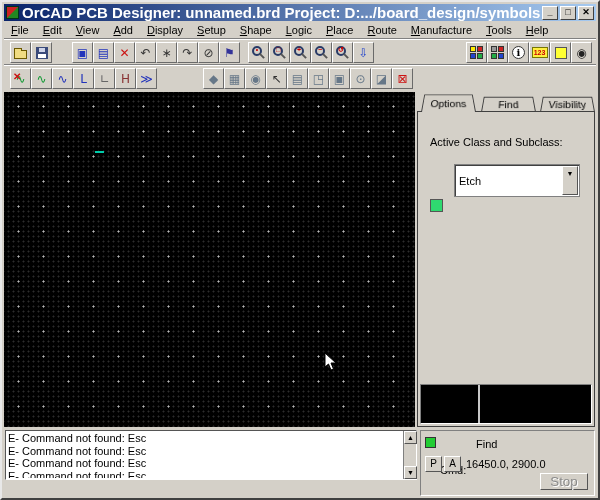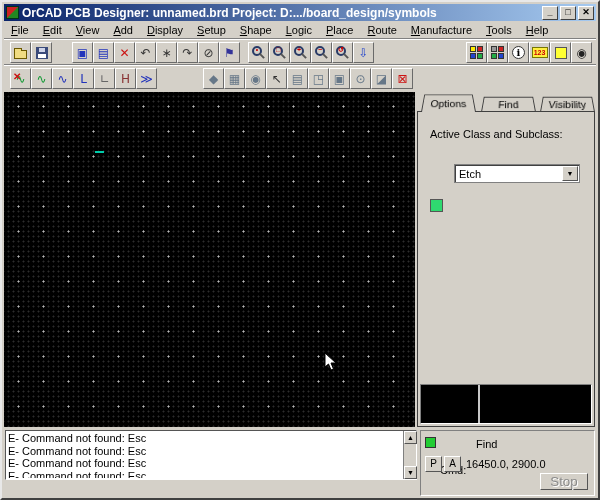--- a/index.html
+++ b/index.html
@@ -6,21 +6,21 @@
   html,body { width:600px; height:500px; overflow:hidden; }
   body { font-family:"Liberation Sans", sans-serif; font-size:11px; color:#000; }
   .win { position:relative; width:600px; height:500px; background:#d4d0c8;
          border:2px solid; border-color:#e8e8e8 #404040 #404040 #e8e8e8; }
 
   
   .titlebar { position:absolute; left:2px; top:2px; right:2px; height:17px;
               display:flex; align-items:center; padding:0 2px; color:#fff; font-weight:bold; }
   .appicon { width:13px; height:13px; margin-right:3px; flex:0 0 auto;
              background:linear-gradient(135deg,#cc2222 48%,#228822 52%); border:1px solid #00331a; }
-  .title-text { flex:1; white-space:nowrap; overflow:hidden; font-size:12px; }
+  .title-text { flex:1; white-space:nowrap; overflow:hidden; font-size:15px; }
   .winbtn { width:16px; height:14px; margin-left:2px; flex:0 0 auto; background:#d4d0c8;
             border:1px solid; border-color:#fff #404040 #404040 #fff; font-size:9px; line-height:11px;
             text-align:center; font-weight:bold; color:#000; font-family:"Liberation Sans",sans-serif; }
 
   
   .menubar { position:absolute; left:2px; top:20px; right:2px; height:16px;
              display:flex; align-items:center; background:#d4d0c8; }
   .mi { padding:1px 7px; white-space:nowrap; cursor:default; }
   u { text-decoration:underline; }
 
@@ -64,22 +64,22 @@
   .cursor { position:absolute; left:320px; top:260px; }
 
   
   .panel { position:absolute; left:415px; top:90px; right:3px; height:335px; background:#d4d0c8; }
   .ptabs { position:absolute; top:0; left:4px; right:0; height:20px; display:flex; gap:5px; }
   .tab { width:57px; height:17px; margin-top:3px; background:#d4d0c8; border:1px solid #404040; border-bottom:none;
          transform:perspective(18px) rotateX(7deg); transform-origin:50% 100%;
          display:flex; align-items:center; justify-content:center; font-size:11px; }
   .tab.active { height:20px; margin-top:0; z-index:3; }
   .pbody { position:absolute; top:19px; left:0; right:0; bottom:0; border:1px solid #404040; background:#d4d0c8; z-index:1; }
-  .plabel { position:absolute; left:12px; top:16px; }
-  .combo { position:absolute; height:19px; width:126px; background:#fff; border:1px solid #808080;
+  .plabel { position:absolute; left:12px; top:24px; }
+  .combo { position:absolute; height:33px; width:126px; background:#fff; border:1px solid #808080;
            box-shadow:inset 1px 1px 0 #404040; display:flex; align-items:center; padding:0 18px 0 4px; }
   .combo .arrowbtn { position:absolute; right:1px; top:1px; bottom:1px; width:16px; background:#d4d0c8;
                      border:1px solid; border-color:#fff #555 #555 #fff; font-size:7px; line-height:14px; text-align:center; }
   #combo-class { left:36px; top:52px; }
   #combo-subclass { left:36px; top:84px; }
   .swatch-box { position:absolute; left:12px; top:87px; width:13px; height:13px; border:1px solid #555; }
   .combo-swatch { width:11px; height:11px; border:1px solid #333; margin-right:5px; flex:0 0 auto; }
   .preview-strip { position:absolute; left:2px; right:2px; bottom:2px; height:40px; display:flex;
                    border:1px solid; border-color:#808080 #fff #fff #808080; background:#d4d0c8; }
   .pv-left { width:57px; background:#000; }

